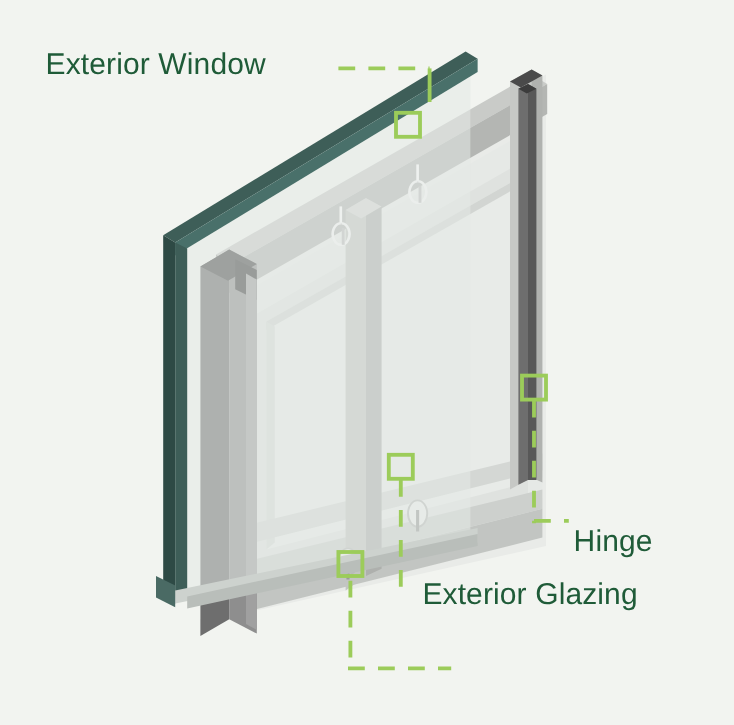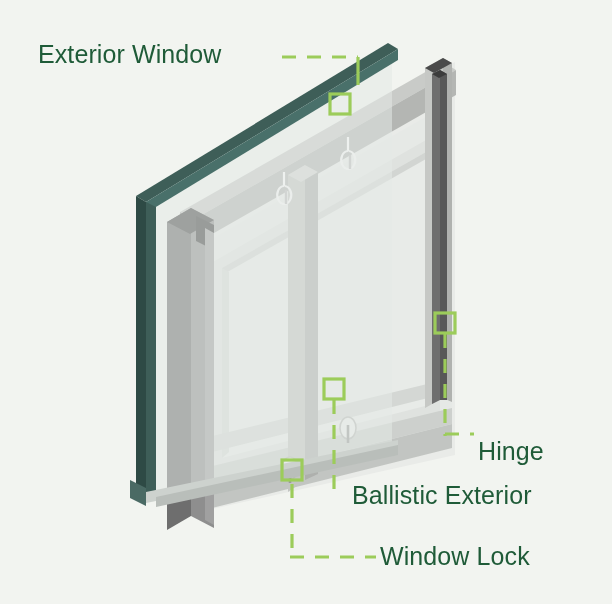--- a/index.html
+++ b/index.html
@@ -159,17 +159,16 @@
       </g>
       <rect x="282" y="460" width="20" height="20" fill="none" stroke="#9ccc5a" stroke-width="3.2"></rect>
 
     </g>
   </svg>
 
   <div class="callout-label" id="label-exterior-window">Exterior Window</div>
 
   <div class="callout-label" id="label-hinge">Hinge</div>
 
-  <div class="callout-label" id="label-ballistic">Ballistic Exterior</div>
+  <div class="callout-label" id="label-ballistic">Exterior Glazing</div>
 
-  <div class="callout-label" id="label-window-lock">Window Lock</div>
 
 </div>
 
 </body></html>

